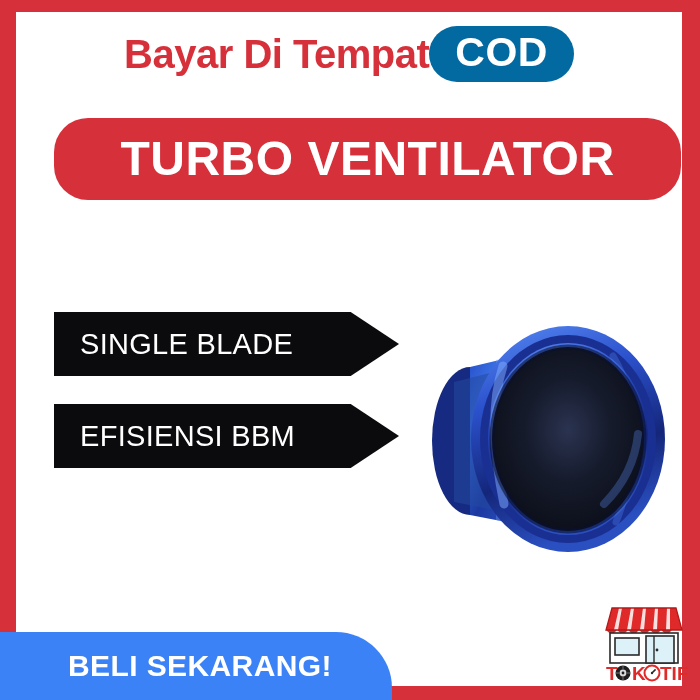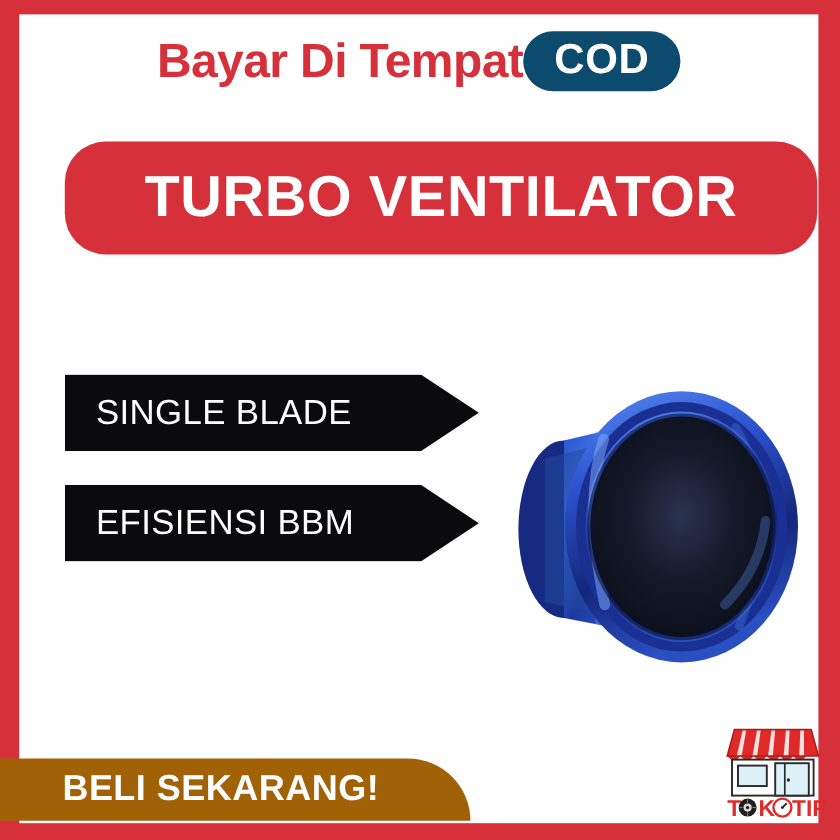--- a/index.html
+++ b/index.html
@@ -27,33 +27,33 @@
     left:0; top:14px; width:100%;
     display:flex; align-items:center; justify-content:center;
     gap:0;
   }
   #payment-label {
     font-size:40px; font-weight:bold; color:#D6303A;
     letter-spacing:-0.5px; line-height:1;
     white-space:nowrap;
   }
   #cod-badge {
-    background:#0c4a6e; color:#ffffff;
-    font-size:35px; font-weight:bold;
+    background:#0369a1; color:#ffffff;
+    font-size:41px; font-weight:bold;
     letter-spacing:0.5px;
     padding:6px 26px 9px 26px;
     border-radius:999px;
     line-height:1;
     white-space:nowrap;
   }
 
   
   #title-box {
     position:absolute;
-    left:38px; top:106px; width:627px; height:94px;
+    left:38px; top:106px; width:627px; height:82px;
     background:#D6303A;
     border-radius:34px;
     display:flex; align-items:center; justify-content:center;text-align:center;
   }
   #product-title {
     color:#ffffff; font-size:48px; font-weight:bold;
     letter-spacing:0.5px; line-height:1;
     white-space:nowrap;
   }
 
@@ -81,25 +81,25 @@
     left:392px; top:296px;
     width:265px; height:265px;
     z-index:2;
   }
   #product-photo svg { display:block; width:100%; height:100%; }
 
   
   #cta-band {
     position:absolute;
     left:0; top:632px;
-    width:392px; height:52px;
-    background:#a16207;
+    width:392px; height:68px;
+    background:#3b82f6;
     border-top-right-radius:56px;
     display:flex; align-items:center;
-    padding-left:52px;
+    padding-left:68px;
     z-index:5;
   }
   #cta-text {
     color:#ffffff; font-size:30px; font-weight:bold;
     letter-spacing:0.4px; line-height:1; white-space:nowrap;
   }
 
   
   #shop-logo {
     position:absolute;

